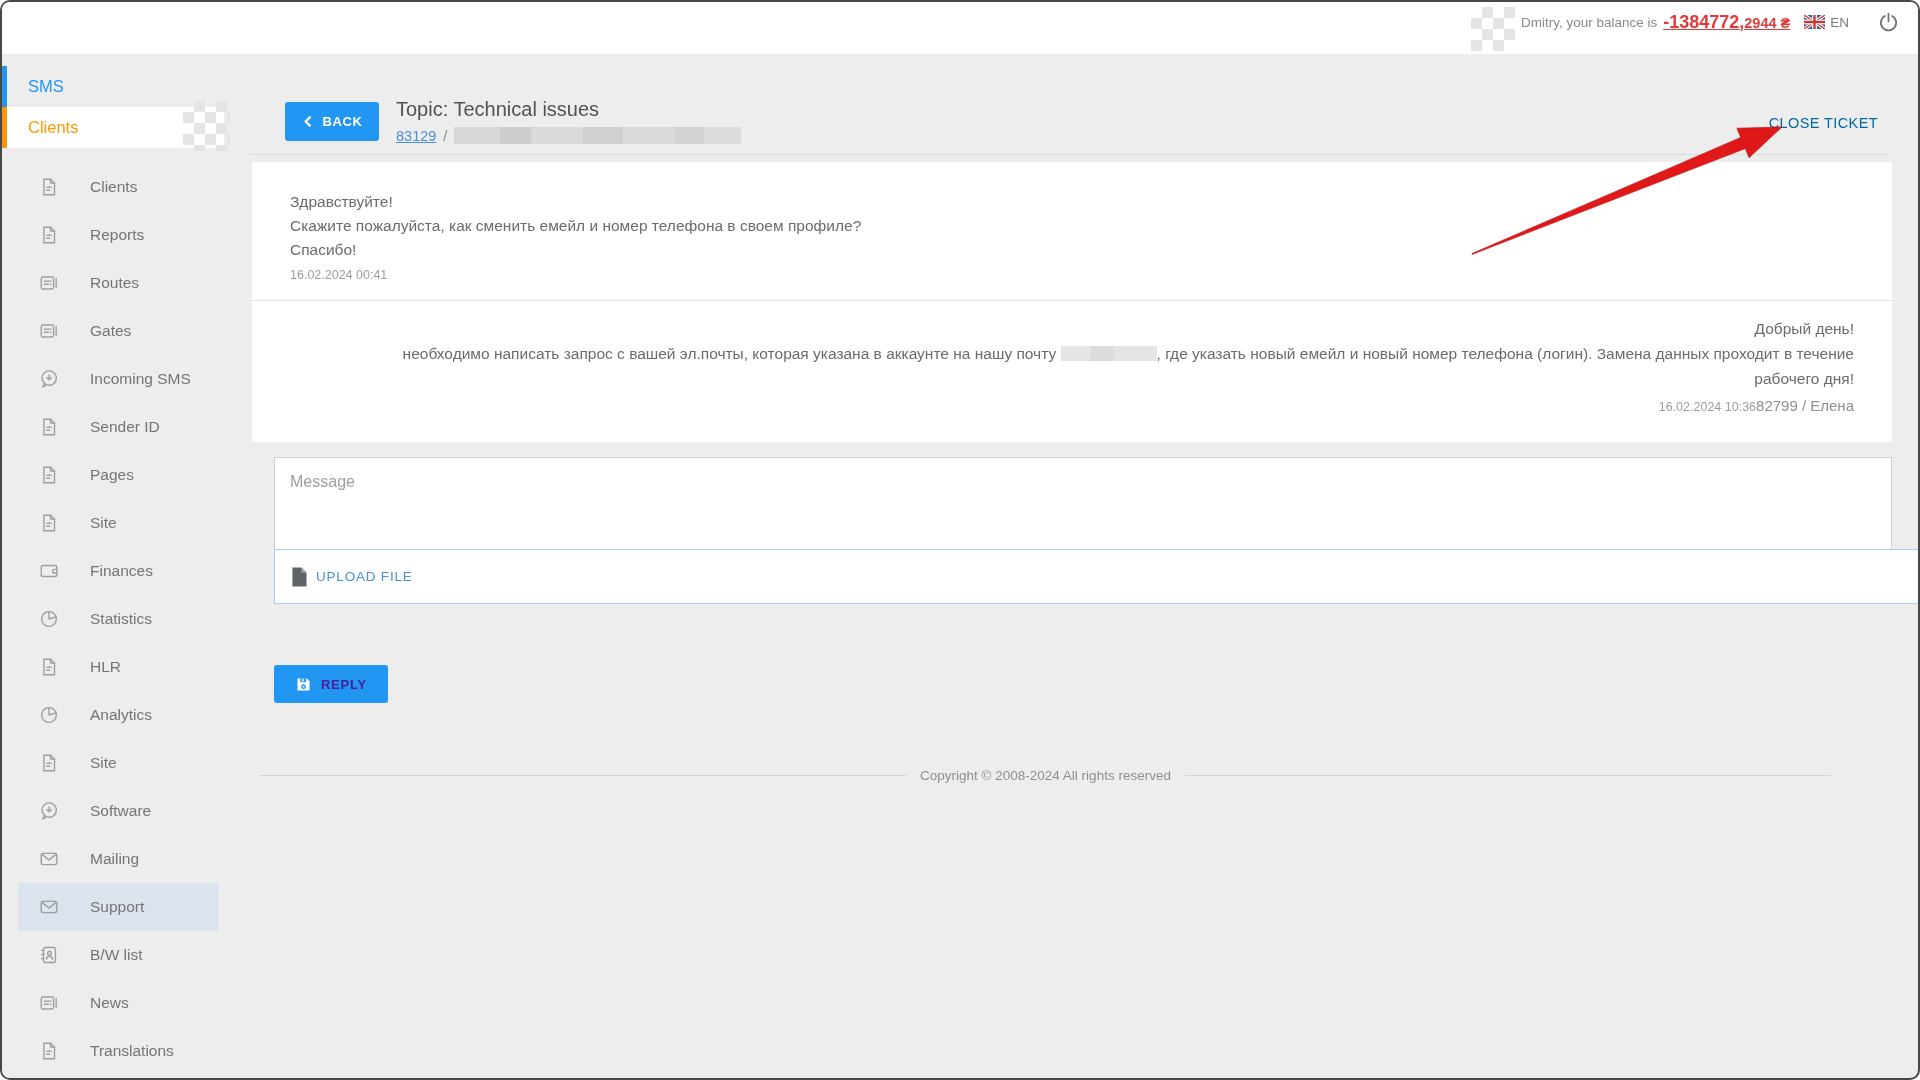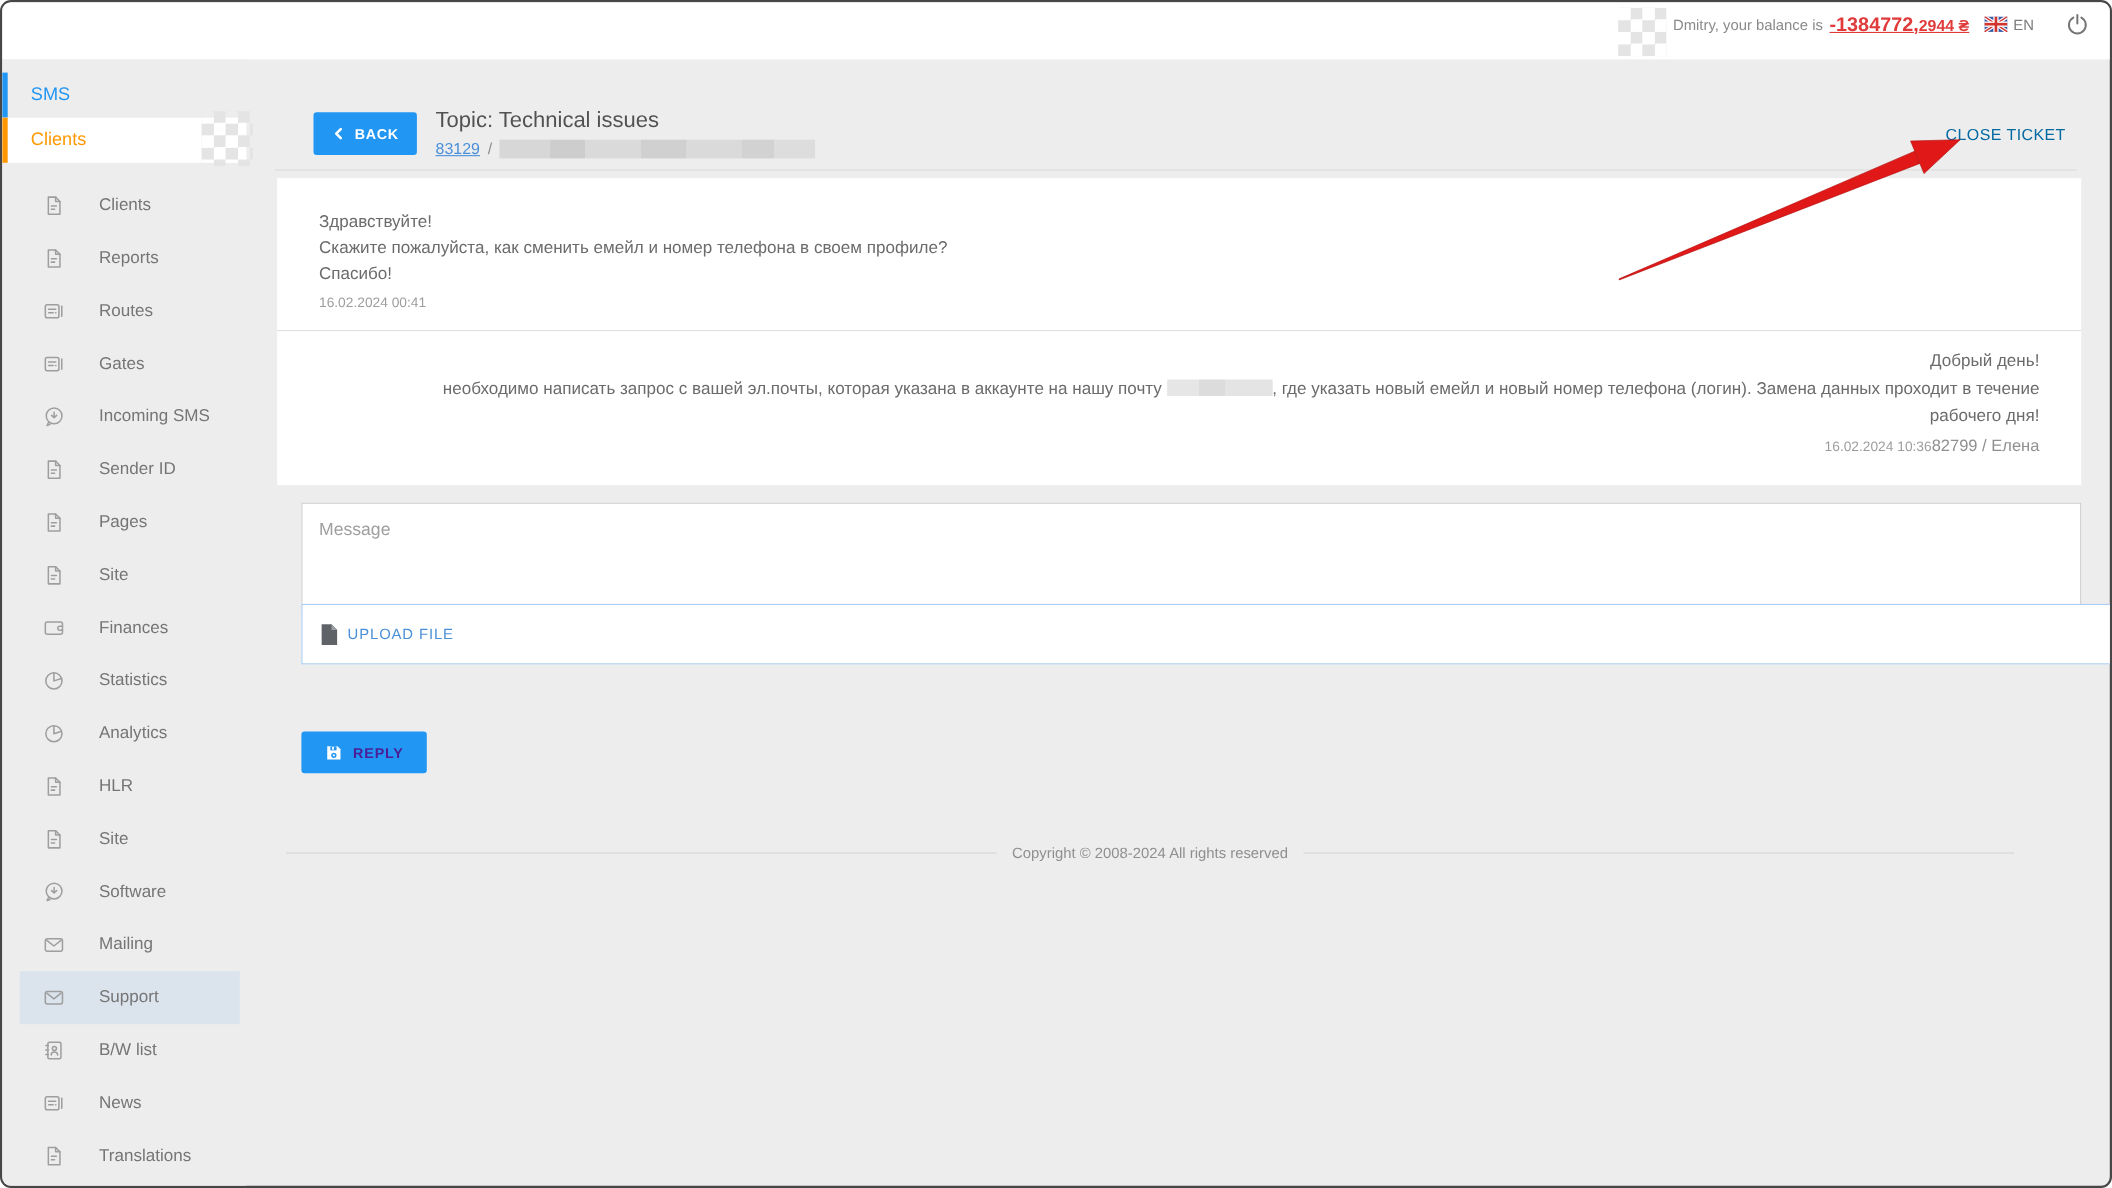--- a/index.html
+++ b/index.html
@@ -197,35 +197,35 @@
             <svg viewBox="0 0 24 24" width="22" height="22" fill="none" stroke="#9e9e9e" stroke-width="1.5" stroke-linecap="round" stroke-linejoin="round">
               <circle cx="12" cy="12" r="8"></circle>
               <path d="M12 12V4.2M12 12l7.6-2.4"></path>
             </svg>
           </span>
           <span class="s-label">Statistics</span>
         </div>
         <div class="side-item">
           <span class="s-icon">
             <svg viewBox="0 0 24 24" width="22" height="22" fill="none" stroke="#9e9e9e" stroke-width="1.5" stroke-linecap="round" stroke-linejoin="round">
+              <path d="M6.5 3.5h7.2L18 7.8V20.5H6.5z"></path>
+              <path d="M13.7 3.5v4.3H18"></path>
+              <path d="M9.5 12.2h5M9.5 15.6h3.2"></path>
+            </svg>
+          </span>
+          <span class="s-label">HLR</span>
+        </div>
+        <div class="side-item">
+          <span class="s-icon">
+            <svg viewBox="0 0 24 24" width="22" height="22" fill="none" stroke="#9e9e9e" stroke-width="1.5" stroke-linecap="round" stroke-linejoin="round">
               <circle cx="12" cy="12" r="8"></circle>
               <path d="M12 12V4.2M12 12l7.6-2.4"></path>
             </svg>
           </span>
           <span class="s-label">Analytics</span>
-        </div>
-        <div class="side-item">
-          <span class="s-icon">
-            <svg viewBox="0 0 24 24" width="22" height="22" fill="none" stroke="#9e9e9e" stroke-width="1.5" stroke-linecap="round" stroke-linejoin="round">
-              <path d="M6.5 3.5h7.2L18 7.8V20.5H6.5z"></path>
-              <path d="M13.7 3.5v4.3H18"></path>
-              <path d="M9.5 12.2h5M9.5 15.6h3.2"></path>
-            </svg>
-          </span>
-          <span class="s-label">HLR</span>
         </div>
         <div class="side-item">
           <span class="s-icon">
             <svg viewBox="0 0 24 24" width="22" height="22" fill="none" stroke="#9e9e9e" stroke-width="1.5" stroke-linecap="round" stroke-linejoin="round">
               <path d="M6.5 3.5h7.2L18 7.8V20.5H6.5z"></path>
               <path d="M13.7 3.5v4.3H18"></path>
               <path d="M9.5 12.2h5M9.5 15.6h3.2"></path>
             </svg>
           </span>
           <span class="s-label">Site</span>

